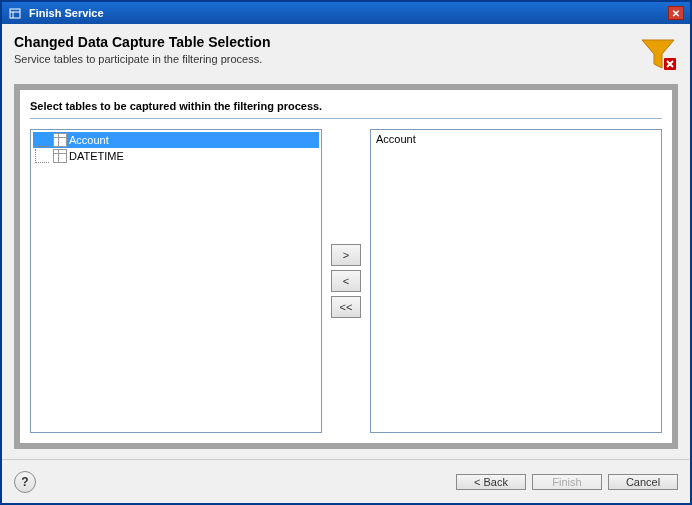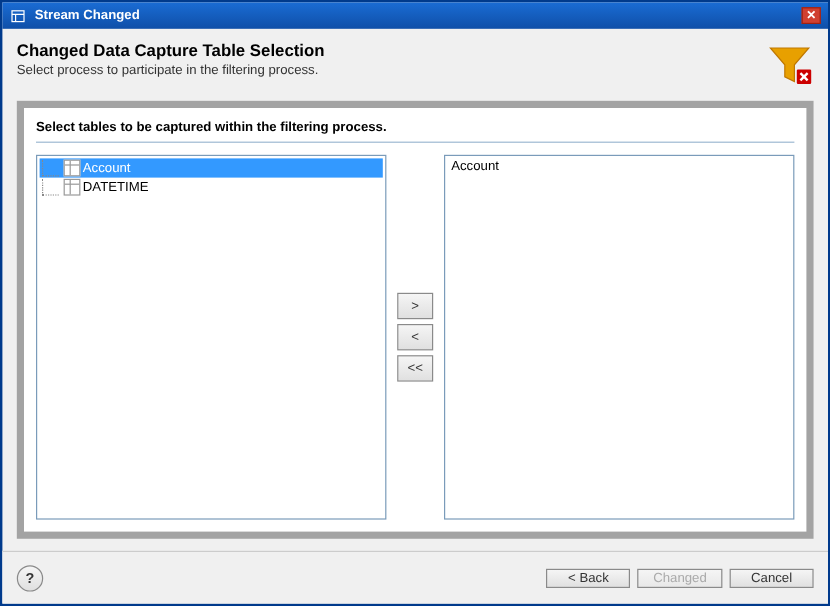--- a/index.html
+++ b/index.html
@@ -282,30 +282,30 @@
 
 <div class="window">
 
   <div class="title-bar">
     <div class="title-bar-left">
       <svg class="title-bar-icon" viewBox="0 0 16 16">
         <rect x="2" y="4" width="10" height="9" fill="none" stroke="white" stroke-width="1"></rect>
         <line x1="2" y1="7" x2="12" y2="7" stroke="white" stroke-width="1"></line>
         <line x1="5" y1="7" x2="5" y2="13" stroke="white" stroke-width="1"></line>
       </svg>
-      <span class="title-bar-text">Stream Changed</span>
+      <span class="title-bar-text">Finish Service</span>
     </div>
     <div class="title-bar-close">✕</div>
   </div>
 
   <div class="content-area">
     <div class="header-section">
       <div class="header-text">
         <div class="main-title">Changed Data Capture Table Selection</div>
-        <div class="sub-title">Select process to participate in the filtering process.</div>
+        <div class="sub-title">Service tables to participate in the filtering process.</div>
       </div>
 
       <svg class="header-icon" viewBox="0 0 40 40" width="40" height="40">
 
         <polygon points="4,6 36,6 24,20 24,34 16,30 16,20" fill="#e8a000" stroke="#c07800" stroke-width="1"></polygon>
         <rect x="26" y="24" width="12" height="12" fill="#cc0000" rx="1"></rect>
         <line x1="29" y1="27" x2="35" y2="33" stroke="white" stroke-width="2"></line>
         <line x1="35" y1="27" x2="29" y2="33" stroke="white" stroke-width="2"></line>
       </svg>
     </div>
@@ -342,17 +342,17 @@
       </div>
     </div>
   </div>
 
   <div class="footer">
     <div class="footer-left">
       <button class="help-btn">?</button>
     </div>
     <div class="footer-right">
       <button class="nav-btn">&lt; Back</button>
-      <button class="nav-btn disabled" disabled="">Changed</button>
+      <button class="nav-btn disabled" disabled="">Finish</button>
       <button class="nav-btn">Cancel</button>
     </div>
   </div>
 </div>
 
 </body></html>

